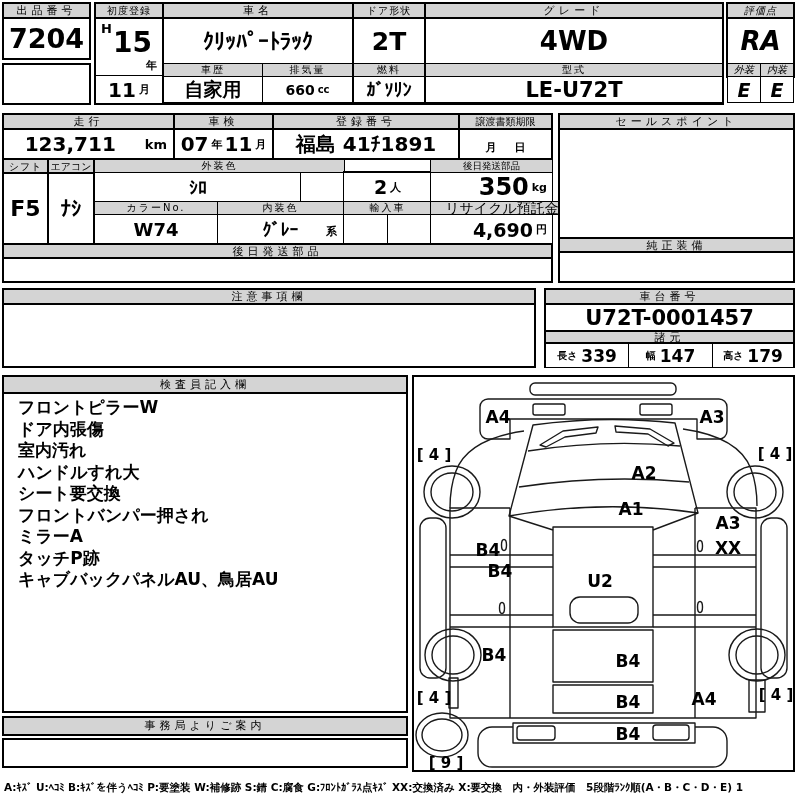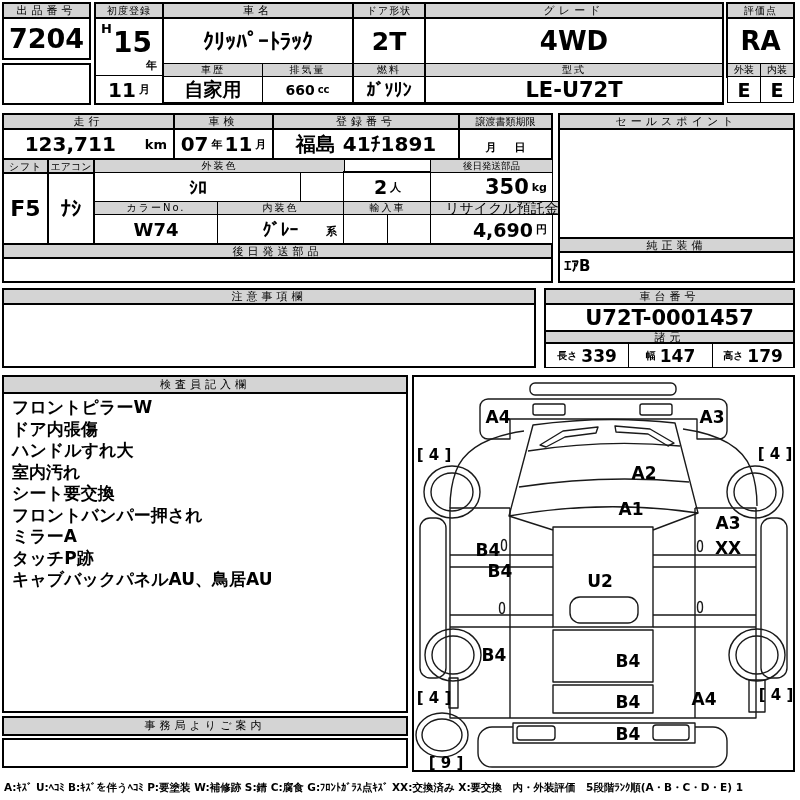--- a/index.html
+++ b/index.html
@@ -8,21 +8,21 @@
   #sheet { position:relative; width:800px; height:800px; background:#fff; overflow:hidden; }
   .box { position:absolute; background:#fff; border:2px solid #000; }
   .hd { background:#d4d4d4; border-bottom:2px solid #000; font-size:11px; text-align:center;
         letter-spacing:4px; line-height:13px; height:15px; overflow:hidden; white-space:nowrap; }
   .hd.sm { font-size:10px; letter-spacing:1px; }
   .val { display:flex; align-items:center; justify-content:center; font-weight:bold; }
   .unit { font-weight:bold; font-size:11px; margin-left:3px; }
   .cell { position:absolute; border:1px solid #000; background:#fff; overflow:hidden; }
   .cell.gray { background:#d4d4d4; font-size:10px; text-align:center; letter-spacing:2px;
                line-height:12px; white-space:nowrap; }
-  .notes { padding:3px 8px; font-size:17px; font-weight:bold; line-height:21.5px; }
+  .notes { padding:3px 14px; font-size:17px; font-weight:bold; line-height:21.5px; }
   svg text { font-family:"DejaVu Sans","Liberation Sans",sans-serif; font-weight:bold; }
   .legend { position:absolute; left:4px; top:781px; width:792px; font-size:10.5px;
             font-weight:bold; white-space:nowrap; letter-spacing:0; }
 </style>
 </head>
 <body>
 
 <div id="sheet">
 
   <div class="box" style="left:2px;top:2px;width:89px;height:58px;">
@@ -69,21 +69,21 @@
 
   <div class="box" style="left:424px;top:2px;width:300px;height:103px;">
     <div class="hd">グレード</div>
     <div class="val" style="height:44px;font-size:26px;">4WD</div>
     <div style="position:relative;height:40px;">
       <div class="cell gray" style="left:-1px;top:0;width:298px;height:14px;">型式</div>
       <div class="cell val" style="left:-1px;top:13px;width:298px;height:27px;font-size:21px;">LE-U72T</div>
     </div>
   </div>
 
-  <div class="box" style="left:726px;top:2px;width:69px;height:76px;">
+  <div class="box" style="left:726px;top:2px;width:69px;height:76px;font-style:italic;">
     <div class="hd sm">評価点</div>
     <div class="val" style="height:44px;font-size:26px;">RA</div>
     <div style="position:relative;height:40px;">
       <div class="cell gray" style="left:-1px;top:0;width:34px;height:14px;letter-spacing:0;">外装</div>
       <div class="cell gray" style="left:32px;top:0;width:34px;height:14px;letter-spacing:0;">内装</div>
       <div class="cell val" style="left:-1px;top:13px;width:34px;height:27px;font-size:19px;">E</div>
       <div class="cell val" style="left:32px;top:13px;width:34px;height:27px;font-size:19px;">E</div>
     </div>
   </div>
 
@@ -133,21 +133,21 @@
       <div class="cell gray" style="left:248px;top:-1px;width:89px;height:14px;margin-top:12px;">乗車定員</div>
       <div class="cell gray" style="left:335px;top:-1px;width:123px;height:14px;letter-spacing:0;font-size:9.5px;">後日発送部品</div>
 
       <div class="cell val" style="left:-1px;top:12px;width:208px;height:30px;font-size:18px;">ｼﾛ</div>
       <div class="cell" style="left:205px;top:12px;width:44px;height:30px;"></div>
       <div class="cell val" style="left:248px;top:12px;width:89px;height:30px;">
         <span style="font-size:19px;font-weight:bold;">2</span>
         <span class="unit">人</span>
       </div>
       <div class="cell val" style="left:335px;top:12px;width:123px;height:30px;justify-content:flex-end;padding-right:5px;">
-        <span style="font-size:21px;font-weight:bold;">350</span>
+        <span style="font-size:24px;font-weight:bold;">350</span>
         <span class="unit">kg</span>
       </div>
 
       <div class="cell gray" style="left:-1px;top:41px;width:124px;height:14px;">カラーNo.</div>
       <div class="cell gray" style="left:122px;top:41px;width:127px;height:14px;">内装色</div>
       <div class="cell gray" style="left:248px;top:41px;width:89px;height:14px;">輸入車</div>
       <div class="cell gray" style="left:335px;top:41px;width:144px;height:14px;letter-spacing:0;font-size:14px;">リサイクル預託金</div>
 
       <div class="cell val" style="left:-1px;top:54px;width:124px;height:31px;font-size:18px;">W74</div>
       <div class="cell val" style="left:122px;top:54px;width:127px;height:31px;">
@@ -165,21 +165,20 @@
 
   <div class="box" style="left:2px;top:243px;width:551px;height:40px;">
     <div class="hd" style="height:14px;">後日発送部品</div>
   </div>
 
   <div class="box" style="left:558px;top:113px;width:237px;height:126px;">
     <div class="hd">セールスポイント</div>
   </div>
   <div class="box" style="left:558px;top:237px;width:237px;height:46px;">
     <div class="hd" style="height:14px;">純正装備</div>
-    <div style="padding:4px 4px;font-size:15px;font-weight:bold;">ｴｱB</div>
   </div>
 
   <div class="box" style="left:2px;top:288px;width:534px;height:80px;">
     <div class="hd">注意事項欄</div>
   </div>
 
   <div class="box" style="left:544px;top:288px;width:251px;height:80px;">
     <div class="hd">車台番号</div>
     <div class="val" style="height:26px;font-size:21px;border-bottom:1px solid #000;">U72T-0001457</div>
     <div class="hd" style="height:13px;border-top:1px solid #000;line-height:11px;">諸元</div>
@@ -197,22 +196,22 @@
         <span style="font-size:17px;font-weight:bold;">179</span>
       </div>
     </div>
   </div>
 
   <div class="box" style="left:2px;top:375px;width:406px;height:338px;">
     <div class="hd" style="height:17px;line-height:15px;">検査員記入欄</div>
     <div class="notes">
       <div>フロントピラーW</div>
       <div>ドア内張傷</div>
+      <div>室内汚れ</div>
       <div>ハンドルすれ大</div>
-      <div>室内汚れ</div>
       <div>シート要交換</div>
       <div>フロントバンパー押され</div>
       <div>ミラーA</div>
       <div>タッチP跡</div>
       <div>キャブバックパネルAU、鳥居AU</div>
     </div>
   </div>
 
   <div class="box hd" style="left:2px;top:716px;width:406px;height:20px;border:2px solid #000;line-height:16px;">事務局よりご案内</div>
   <div class="box" style="left:2px;top:738px;width:406px;height:30px;"></div>

